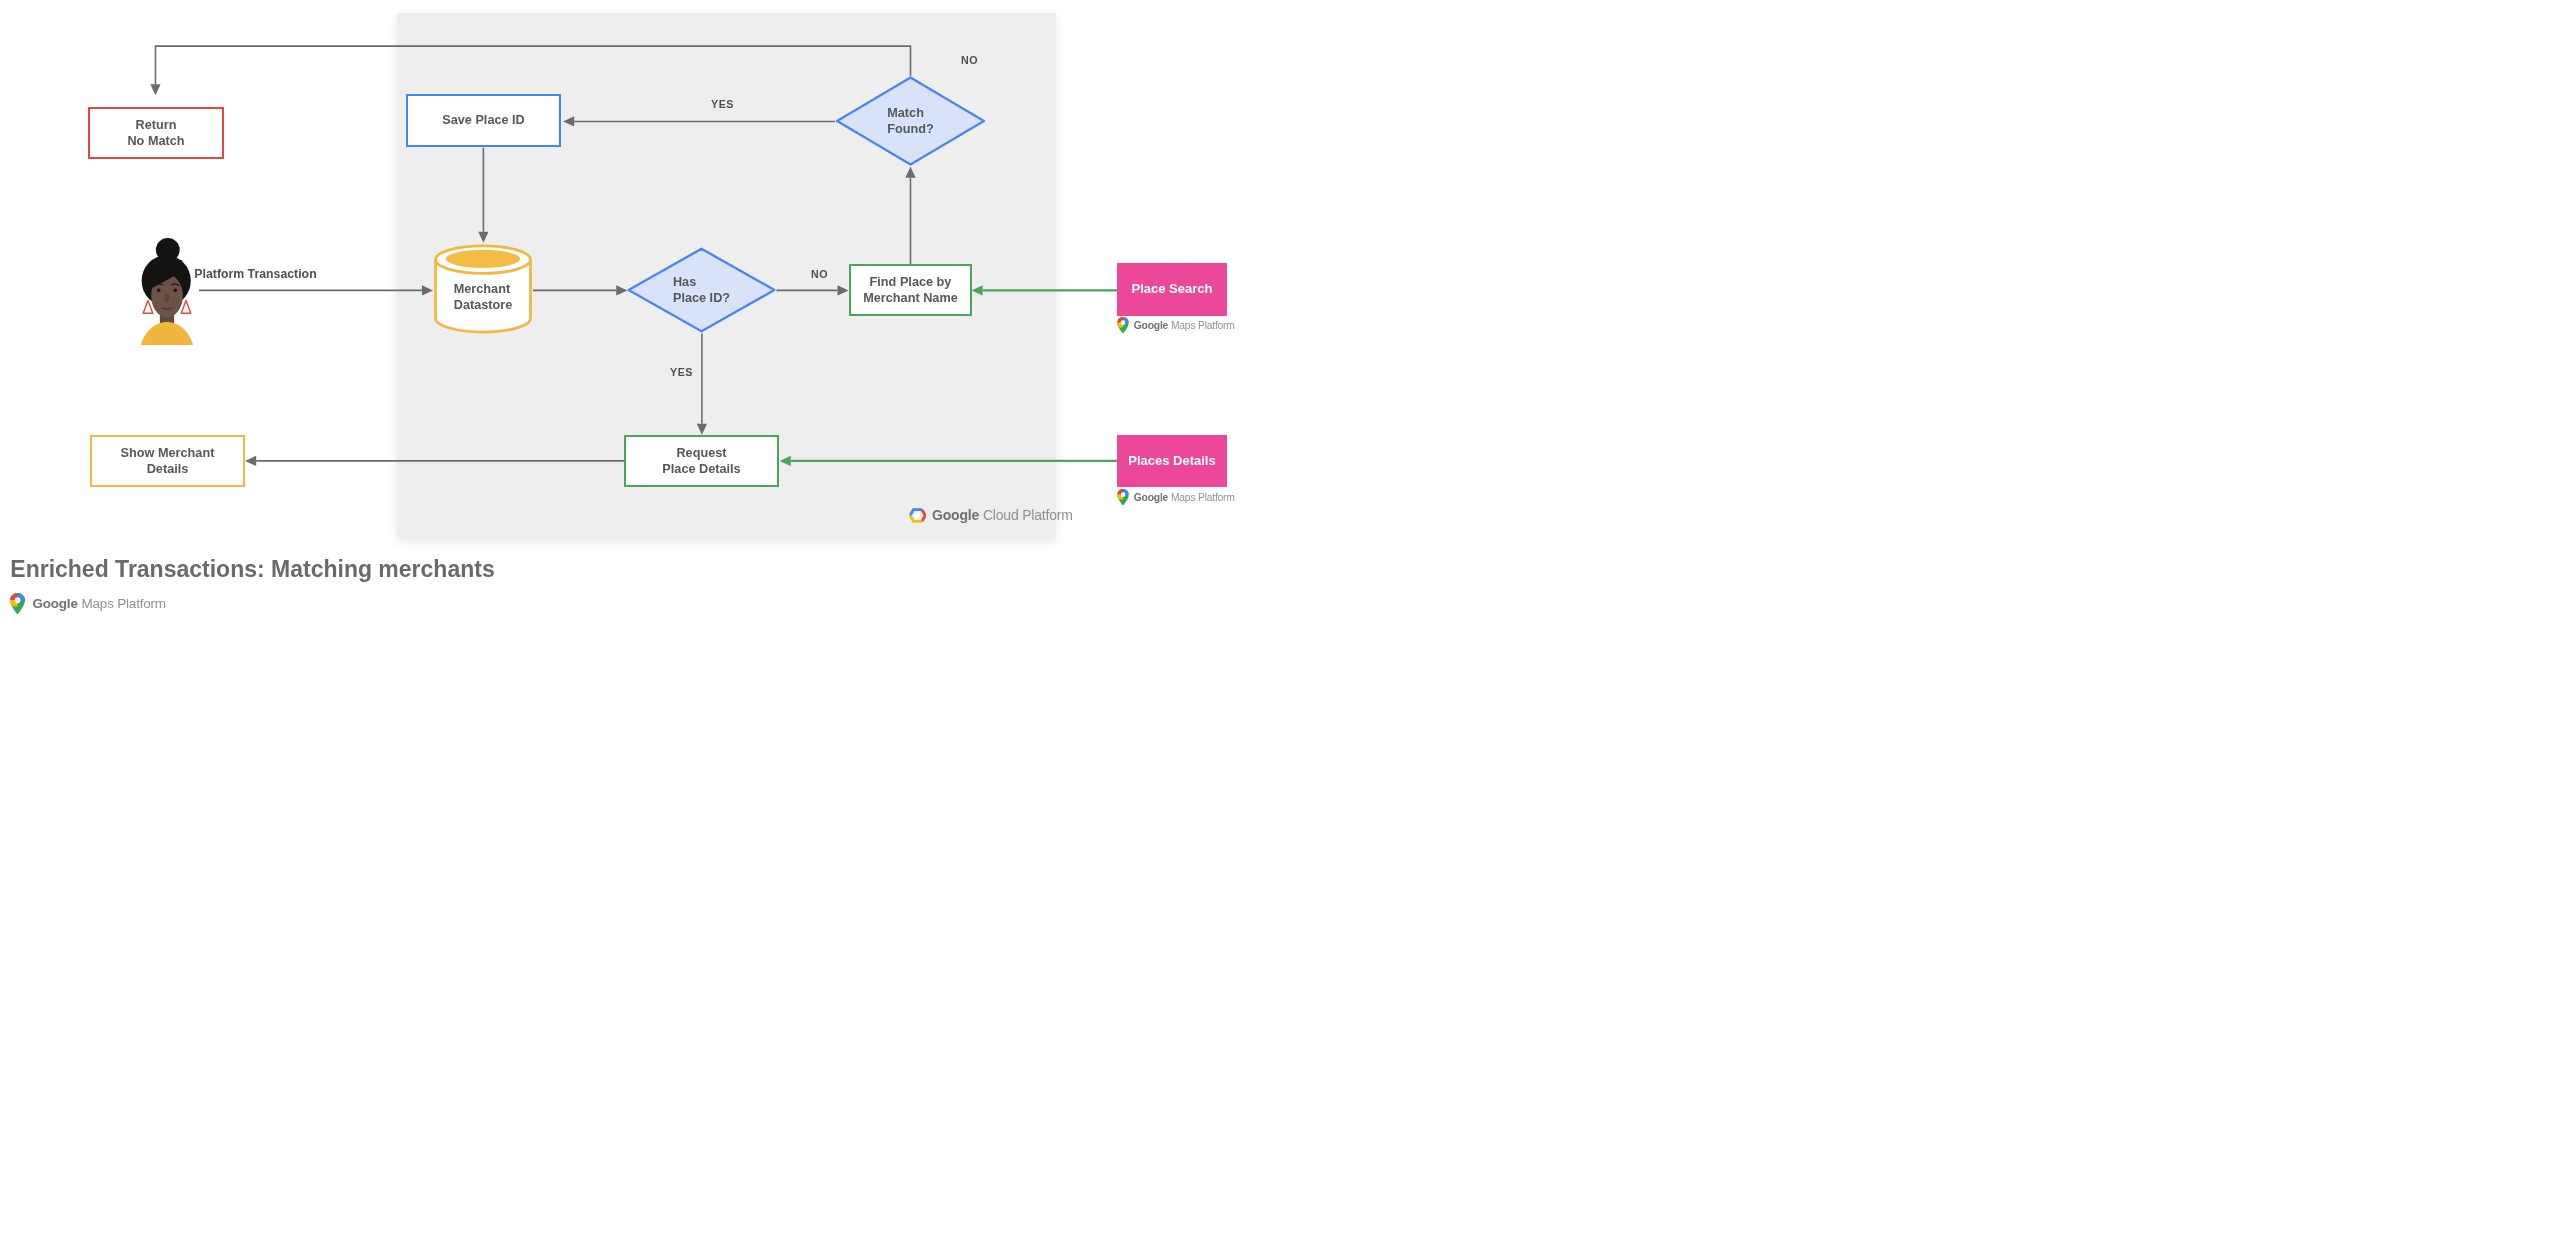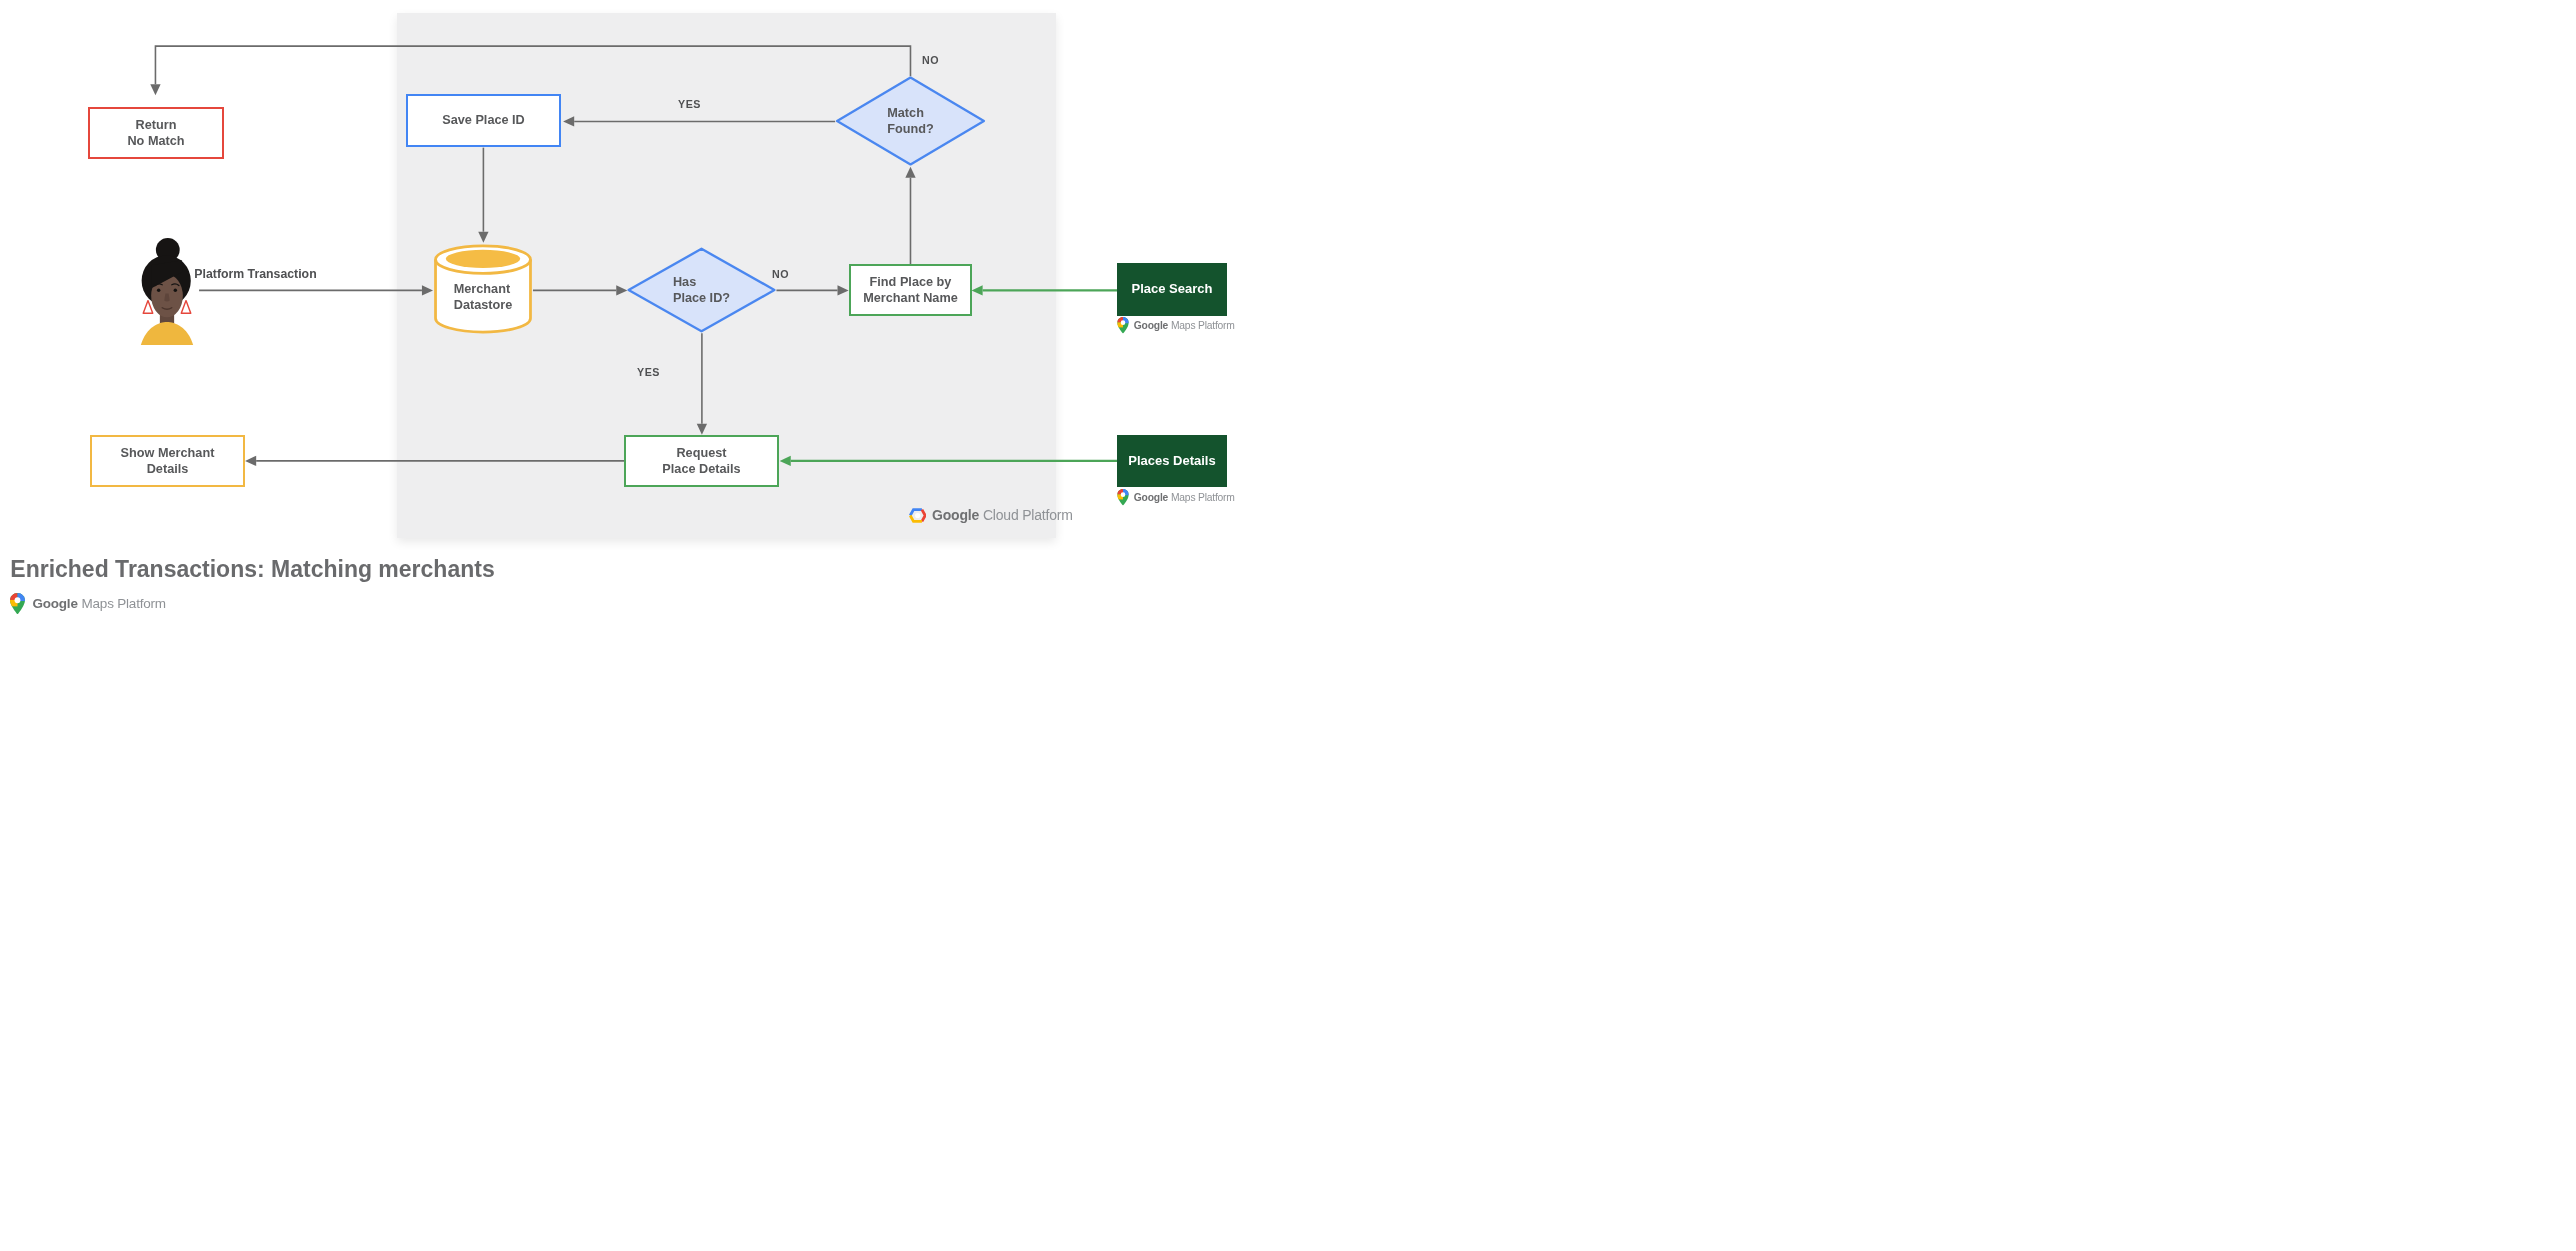--- a/index.html
+++ b/index.html
@@ -10,29 +10,29 @@
   .connectors{position:absolute;left:0;top:0;width:1288px;height:626px;pointer-events:none;}
 
   .node{position:absolute;background:#ffffff;display:flex;align-items:center;justify-content:center;
         box-sizing:border-box;text-align:center;}
   .label{white-space:pre-line;font-weight:700;font-size:12.7px;line-height:1.28;color:#57585A;}
   .b-red{border:2.4px solid #E5473C;margin-top:12px;}
   .b-blue{border:2.4px solid #4285F4;}
   .b-green{border:2.4px solid #4CA558;}
   .b-yellow{border:2.4px solid #F2B843;}
 
-  .api-box{position:absolute;background:#14532d;display:flex;align-items:center;justify-content:center;
+  .api-box{position:absolute;background:#ec4899;display:flex;align-items:center;justify-content:center;
            text-align:center;}
   .api-box .label{color:#ffffff;font-size:13px;}
 
   .shape{position:absolute;}
   .shape .label{position:absolute;left:0;top:0;width:100%;height:100%;
                 display:flex;align-items:center;justify-content:center;}
 
-  .edge-label{position:absolute;width:56px;text-align:left;font-weight:700;font-size:10.7px;
+  .edge-label{position:absolute;width:56px;text-align:right;font-weight:700;font-size:10.7px;
               letter-spacing:0.5px;color:#4F5052;}
   .flow-label{position:absolute;left:176px;top:267px;width:159px;text-align:center;
               font-weight:700;font-size:12.3px;color:#4F5052;}
 
   .logo-row{position:absolute;display:flex;align-items:center;gap:4.8px;}
   .logo-text{font-size:10.3px;white-space:nowrap;}
   .logo-text .brand{color:#6F7072;font-weight:700;letter-spacing:-0.2px;}
   .logo-text .product{color:#8F9296;font-weight:400;letter-spacing:-0.2px;}
   .gcp-row .logo-text{font-size:14px;}
   .footer-title{position:absolute;left:10.3px;top:556px;font-size:23px;font-weight:700;color:#696A6C;}

